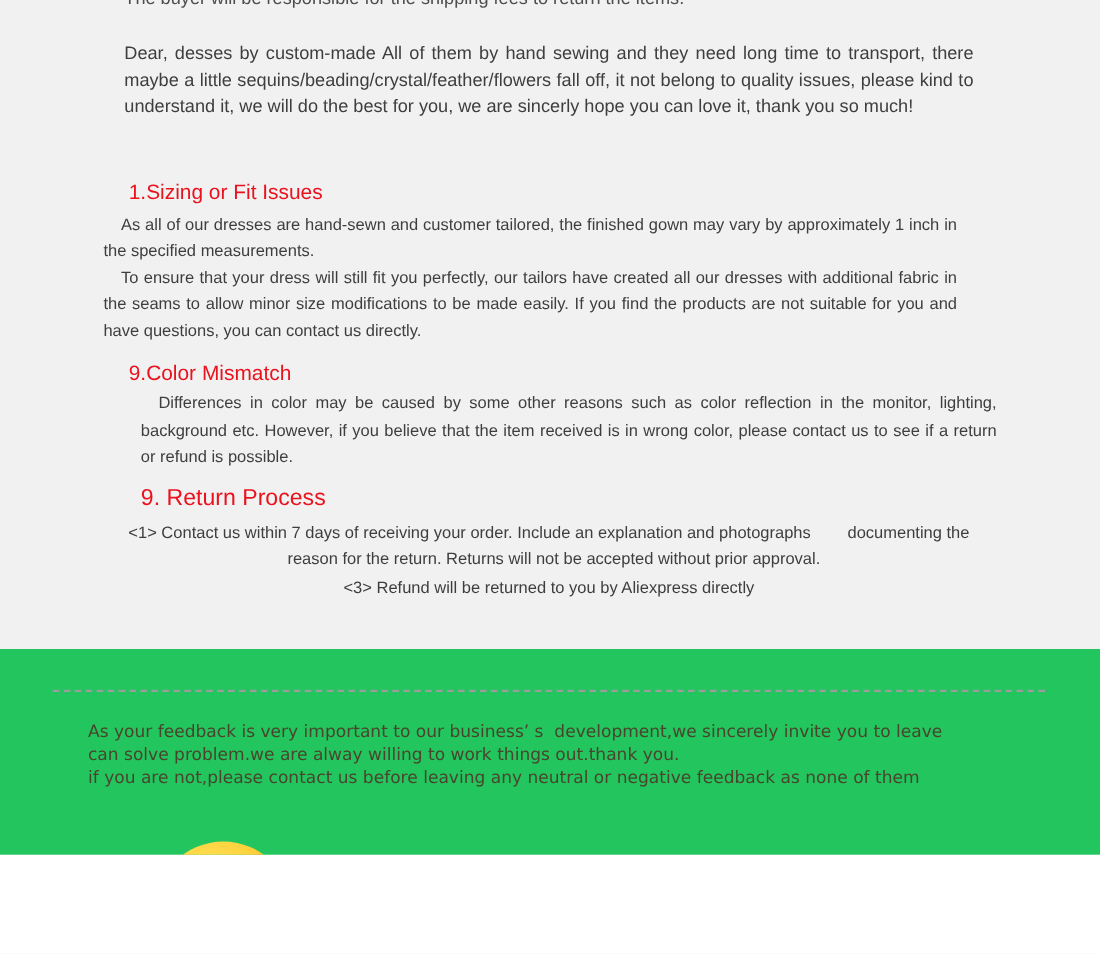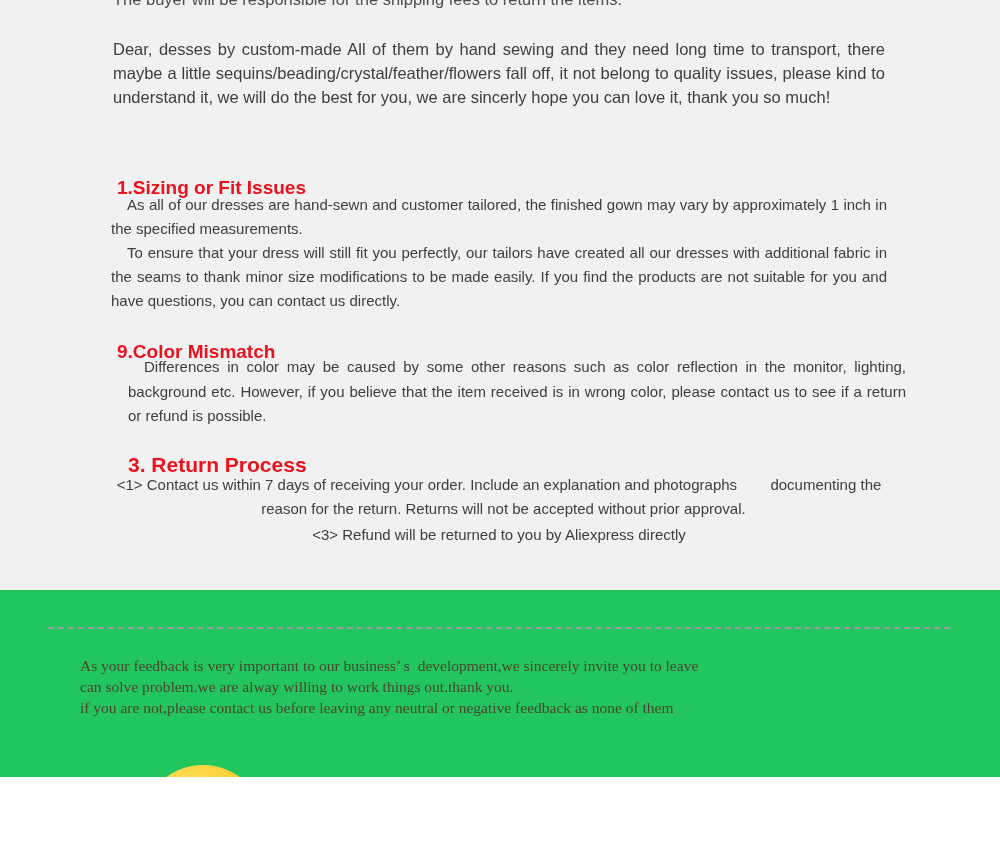--- a/index.html
+++ b/index.html
@@ -5,38 +5,38 @@
   html,body{margin:0;padding:0;}
   body{width:1000px;height:867px;background:#ffffff;font-family:"Liberation Sans",sans-serif;}
   .page{position:relative;width:1000px;height:777px;overflow:hidden;background:#22c55e;padding-left:15px;}
 
   .top-section{position:absolute;left:0;top:0;width:1000px;height:590px;background:#f1f1f2;overflow:hidden;}
 
   .notice-top{position:absolute;left:113px;top:-13px;font-size:16.5px;line-height:24px;color:#4e4e4e;white-space:nowrap;}
 
   .intro{position:absolute;left:113px;top:37px;width:772px;font-size:16.5px;line-height:24px;color:#3e3e3e;text-align:justify;}
 
-  .sec-heading{position:absolute;color:#e9121d;font-size:19px;font-weight:700;white-space:nowrap;margin-top:12px;}
+  .sec-heading{position:absolute;color:#e9121d;font-size:19px;font-weight:400;white-space:nowrap;}
   .h1{left:117px;top:165px;}
   .h2{left:117px;top:329px;}
   .h3{left:128px;top:441px;font-size:21px;}
 
   .sec-body{position:absolute;color:#3e3e3e;font-size:15px;line-height:24px;text-align:justify;}
-  .sec1{left:111px;top:193px;width:776px;}
+  .sec1{left:94px;top:193px;width:776px;}
   .sec2{left:108px;top:355px;width:778px;line-height:24.5px;margin-left:20px;}
   .sec-body p{margin:0;text-indent:16px;}
 
   .steps{position:absolute;left:108px;top:473px;width:782px;color:#3e3e3e;font-size:15px;line-height:24px;text-align:center;}
   .step{margin:0 0 2px 0;padding-left:9px;text-indent:-9px;}
 
   .divider{position:absolute;left:48px;top:627px;width:902px;height:0;border-top:2px dashed #9c9c9c;}
 
   .feedback{position:absolute;left:80px;top:655px;width:860px;color:#49452c;
             font-family:"DejaVu Sans",sans-serif;font-size:15.5px;line-height:21.2px;}
-  .feedback .fb-line{white-space:nowrap;font-family:Liberation Serif, serif;}
+  .feedback .fb-line{white-space:nowrap;}
 
   .banner{position:absolute;left:125px;top:787px;width:745px;height:90px;background:#f30202;border-radius:34px;z-index:2;overflow:hidden;}
   .banner-text{position:absolute;left:158px;top:25px;white-space:nowrap;font-weight:700;line-height:1;
                transform:scaleX(0.8);transform-origin:0 0;display:flex;align-items:flex-start;}
   .banner-white{font-size:66px;color:#ffffff;letter-spacing:1px;}
   .banner-gold{font-size:88px;color:#fcc32f;margin:-23px 14px 0 16px;}
 
   .emoji{position:absolute;left:136px;top:762px;width:134px;height:134px;z-index:3;}
 </style>
 </head>
@@ -45,29 +45,29 @@
 <div class="page">
 
   <div class="top-section">
     <div class="notice-top">The buyer will be responsible for the shipping fees to return the items.</div>
 
     <div class="intro">Dear, desses by custom-made All of them by hand sewing and they need long time to transport, there maybe a little sequins/beading/crystal/feather/flowers fall off, it not belong to quality issues, please kind to understand it, we will do the best for you, we are sincerly hope you can love it, thank you so much!</div>
 
     <div class="sec-heading h1">1.Sizing or Fit Issues</div>
     <div class="sec-body sec1">
       <p>As all of our dresses are hand-sewn and customer tailored, the finished gown may vary by approximately 1 inch in the specified measurements.</p>
-      <p>To ensure that your dress will still fit you perfectly, our tailors have created all our dresses with additional fabric in the seams to thank minor size modifications to be made easily. If you find the products are not suitable for you and have questions, you can contact us directly.</p>
+      <p>To ensure that your dress will still fit you perfectly, our tailors have created all our dresses with additional fabric in the seams to allow minor size modifications to be made easily. If you find the products are not suitable for you and have questions, you can contact us directly.</p>
     </div>
 
     <div class="sec-heading h2">9.Color Mismatch</div>
     <div class="sec-body sec2">
       <p>Differences in color may be caused by some other reasons such as color reflection in the monitor, lighting, background etc. However, if you believe that the item received is in wrong color, please contact us to see if a return or refund is possible.</p>
     </div>
 
-    <div class="sec-heading h3">3. Return Process</div>
+    <div class="sec-heading h3">9. Return Process</div>
     <div class="steps">
       <div class="step">&lt;1&gt; Contact us within 7 days of receiving your order. Include an explanation and photographs&nbsp;&nbsp;&nbsp;&nbsp;&nbsp;&nbsp;&nbsp; documenting the reason for the return. Returns will not be accepted without prior approval.</div>
       <div class="step">&lt;3&gt; Refund will be returned to you by Aliexpress directly</div>
     </div>
   </div>
 
   <div class="divider"></div>
 
   <div class="feedback">
     <div class="fb-line">As your feedback is very important to our business’ s&nbsp; development,we sincerely invite you to leave</div>

